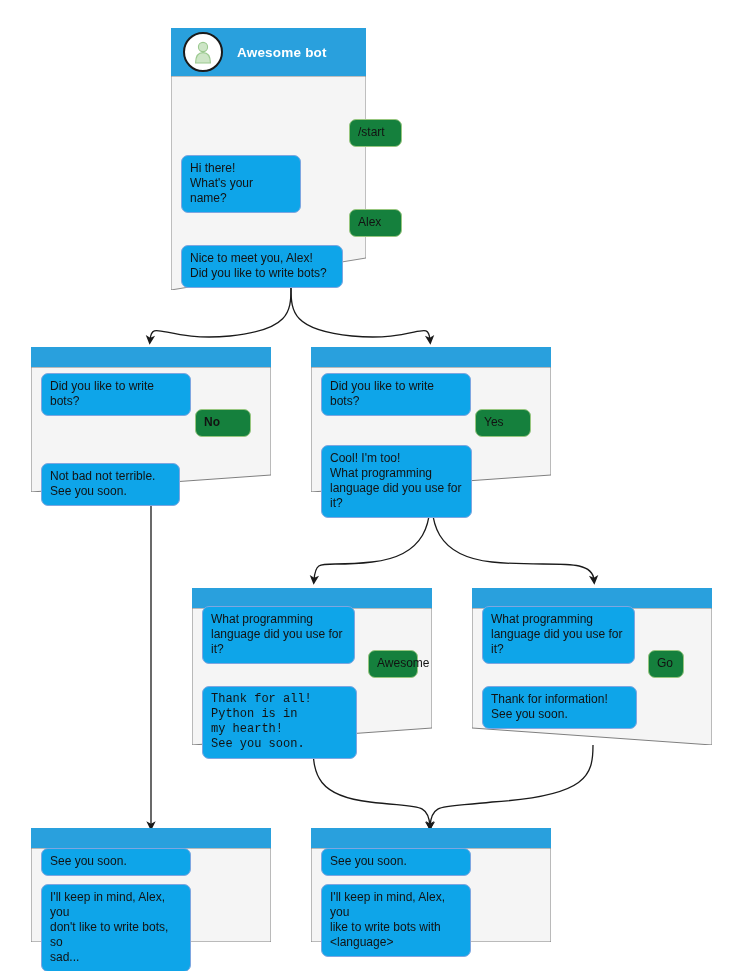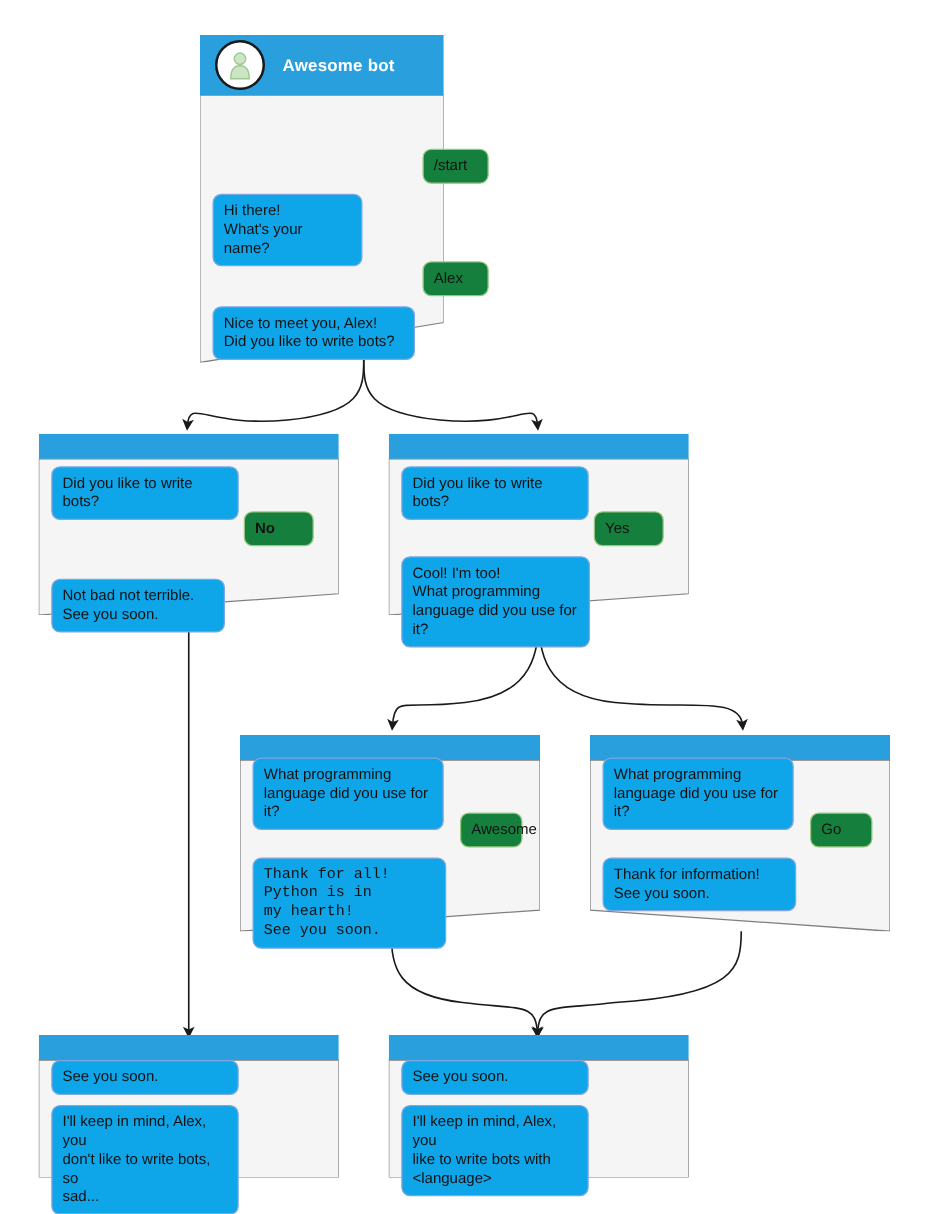--- a/index.html
+++ b/index.html
@@ -143,21 +143,21 @@
 
     <path d="M431,492 C431,520 434,556 492,562 C548,568 592,556 594,580" fill="none" stroke="#1a1a1a" stroke-width="1.3" marker-end="url(#arrowhead)"></path>
 
     <path d="M151,492 L151,826" fill="none" stroke="#1a1a1a" stroke-width="1.3" marker-end="url(#arrowhead)"></path>
 
     <path d="M313,745 C313,775 318,796 370,802 C418,808 428,802 430,826" fill="none" stroke="#1a1a1a" stroke-width="1.3" marker-end="url(#arrowhead)"></path>
 
     <path d="M593,745 C593,775 588,796 492,802 C442,808 432,802 430,826" fill="none" stroke="#1a1a1a" stroke-width="1.3" marker-end="url(#arrowhead)"></path>
   </svg>
 
-  <div class="panel root" style="left:160px; top:28px; width:195px; height:262px;">
+  <div class="panel root" style="left:171px; top:28px; width:195px; height:262px;">
     <svg class="panel-shape" viewBox="0 0 240 262" preserveAspectRatio="none">
 
       <path d="M0,48 L240,48 L240,230 L0,262 Z" fill="#f5f5f5" stroke="#7f7f7f" stroke-width="1"></path>
       <rect x="0" y="0" width="240" height="48" fill="#29a0dd"></rect>
     </svg>
     <div class="panel-content">
       <div class="titlebar">
         <div class="avatar">
           <svg width="26" height="26" viewBox="0 0 26 26">
             <circle cx="13" cy="8" r="4.6" fill="#cde5c6" stroke="#9bc98f" stroke-width="1.1"></circle>
@@ -231,21 +231,21 @@
   <div class="panel" style="left:472px; top:588px; width:240px; height:157px;">
     <svg class="panel-shape" viewBox="0 0 240 157" preserveAspectRatio="none">
       <path d="M0,20 L240,20 L240,157 L0,140 Z" fill="#f5f5f5" stroke="#7f7f7f" stroke-width="1"></path>
       <rect x="0" y="0" width="240" height="20" fill="#29a0dd"></rect>
     </svg>
     <div class="panel-content">
       <div class="titlebar"></div>
       <div class="messages" style="top:20px;">
         <div class="msg bot" data-bind="panels.4.messages.0.text" style="top:-2px; width:153px;">What programming
 language did you use for it?</div>
-        <div class="msg user" data-bind="panels.4.messages.1.text" style="left:176px; top:42px; width:50px;">Go</div>
+        <div class="msg user" data-bind="panels.4.messages.1.text" style="left:176px; top:42px; width:36px;">Go</div>
         <div class="msg bot" data-bind="panels.4.messages.2.text" style="top:78px; width:155px;">Thank for information!
 See you soon.</div>
       </div>
     </div>
   </div>
 
   <div class="panel" style="left:31px; top:828px; width:240px; height:114px;">
     <svg class="panel-shape" viewBox="0 0 240 114" preserveAspectRatio="none">
       <path d="M0,20 L240,20 L240,114 L0,114 Z" fill="#f5f5f5" stroke="#7f7f7f" stroke-width="1"></path>
       <rect x="0" y="0" width="240" height="20" fill="#29a0dd"></rect>

